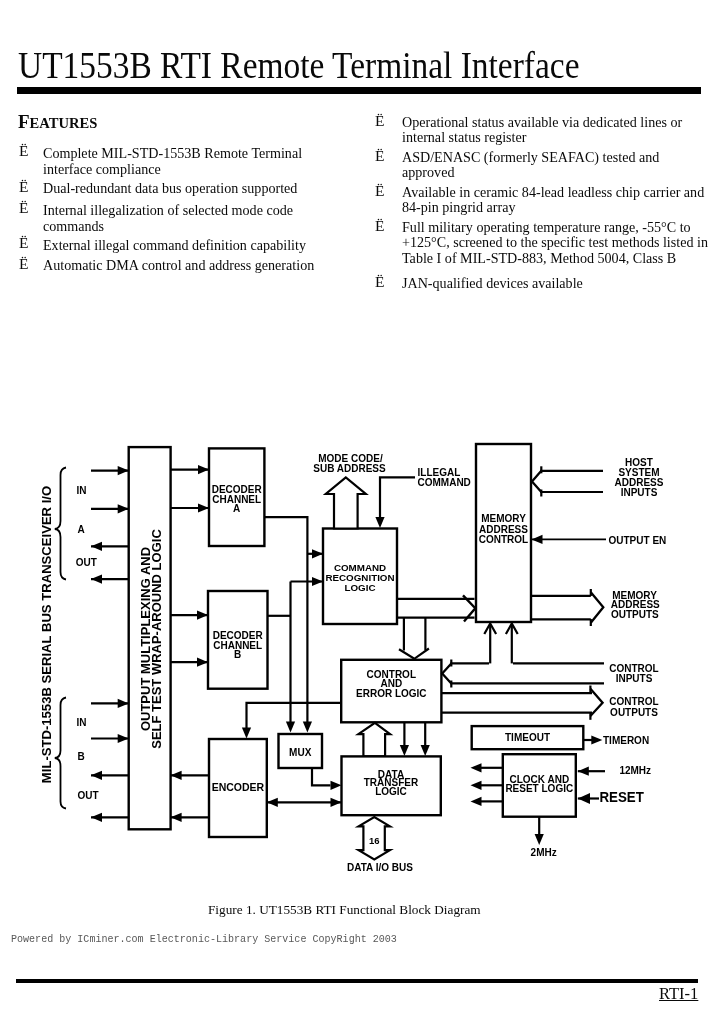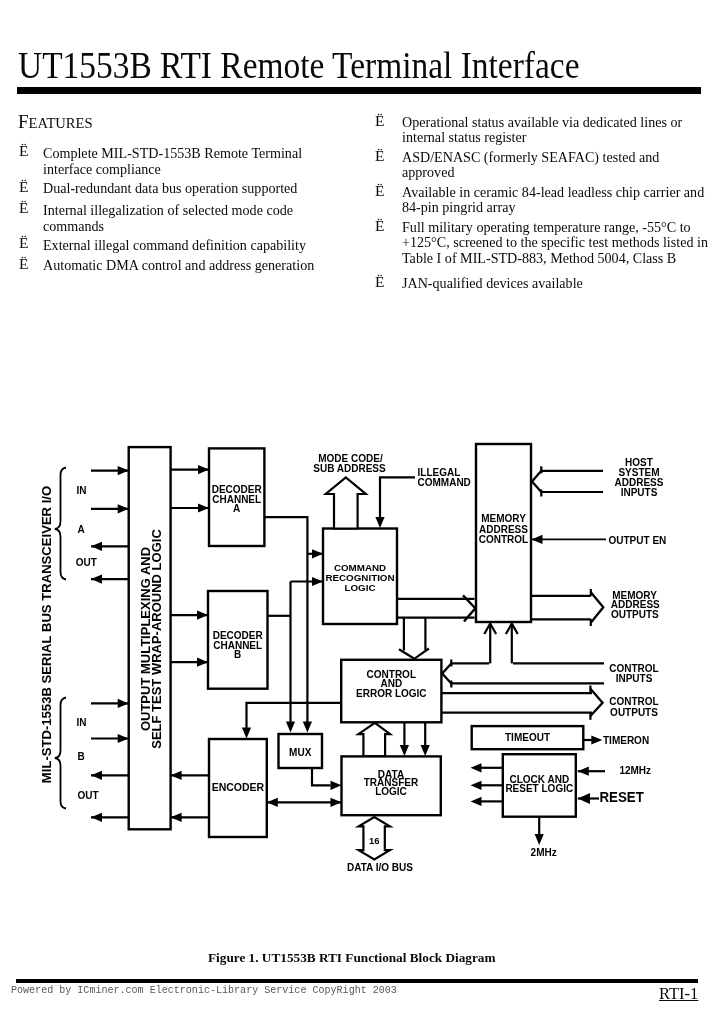--- a/index.html
+++ b/index.html
@@ -12,21 +12,21 @@
   .lft{line-height:16.4px;}
   .rgt{line-height:15.4px;}
 </style>
 </head>
 <body>
 
 <div class="abs ser" id="title" style="left:18px;top:46.2px;font-size:38px;line-height:38px;color:#090909;transform:scaleX(0.88);transform-origin:0 0;">UT1553B RTI Remote Terminal Interface</div>
 
 <div class="abs" style="left:17px;top:87px;width:684px;height:7px;background:#000;"></div>
 
-<div class="abs ser" style="left:18px;top:112px;font-size:19px;line-height:19px;font-weight:normal;color:#0a0a0a;">F<span style="font-size:14.6px;">EATURES</span></div>
+<div class="abs ser" style="left:18px;top:112px;font-size:19px;line-height:19px;font-weight:bold;color:#0a0a0a;">F<span style="font-size:14.6px;">EATURES</span></div>
 
 <div class="abs li lft" style="left:19px;top:144.7px;padding-left:24px;"><span class="bu">Ë</span>Complete MIL-STD-1553B Remote Terminal<br>interface compliance</div>
 
 <div class="abs li lft" style="left:19px;top:180.2px;padding-left:24px;"><span class="bu">Ë</span>Dual-redundant data bus operation supported</div>
 
 <div class="abs li lft" style="left:19px;top:201.7px;padding-left:24px;"><span class="bu">Ë</span>Internal illegalization of selected mode code<br>commands</div>
 
 <div class="abs li lft" style="left:19px;top:236.7px;padding-left:24px;"><span class="bu">Ë</span>External illegal command definition capability</div>
 
 <div class="abs li lft" style="left:19px;top:257.2px;padding-left:24px;"><span class="bu">Ë</span>Automatic DMA control and address generation</div>
@@ -399,19 +399,19 @@
 
 <g>
         <line x1="539.2" y1="816.7" x2="539.2" y2="835"></line>
         <polygon points="534.6,834 539.2,845 543.8,834" fill="#000" stroke="none"></polygon>
       </g>
 
 <text x="530.6" y="855.8" fill="#000" stroke="none">2MHz</text>
 </g>
 </svg>
 
-<div class="abs ser" style="left:208px;top:950px;font-size:13.25px;line-height:15px;font-weight:bold;color:#0a0a0a;">Figure 1. UT1553B RTI Functional Block Diagram</div>
+<div class="abs ser" style="left:208px;top:902px;font-size:13.25px;line-height:15px;font-weight:normal;color:#0a0a0a;">Figure 1. UT1553B RTI Functional Block Diagram</div>
 
 <div class="abs" style="left:16px;top:979px;width:682px;height:4.3px;background:#000;"></div>
 
-<div class="abs" style="left:11px;top:985px;font-family:'Liberation Mono',monospace;font-size:10.05px;line-height:11px;color:#585858;white-space:nowrap;">Powered by ICminer.com Electronic-Library Service CopyRight 2003</div>
+<div class="abs" style="left:11px;top:934px;font-family:'Liberation Mono',monospace;font-size:10.05px;line-height:11px;color:#585858;white-space:nowrap;">Powered by ICminer.com Electronic-Library Service CopyRight 2003</div>
 
 <div class="abs ser" style="left:659px;top:985.5px;font-size:16.5px;line-height:15px;color:#0a0a0a;text-decoration:underline;">RTI-1</div>
 
 </body></html>

